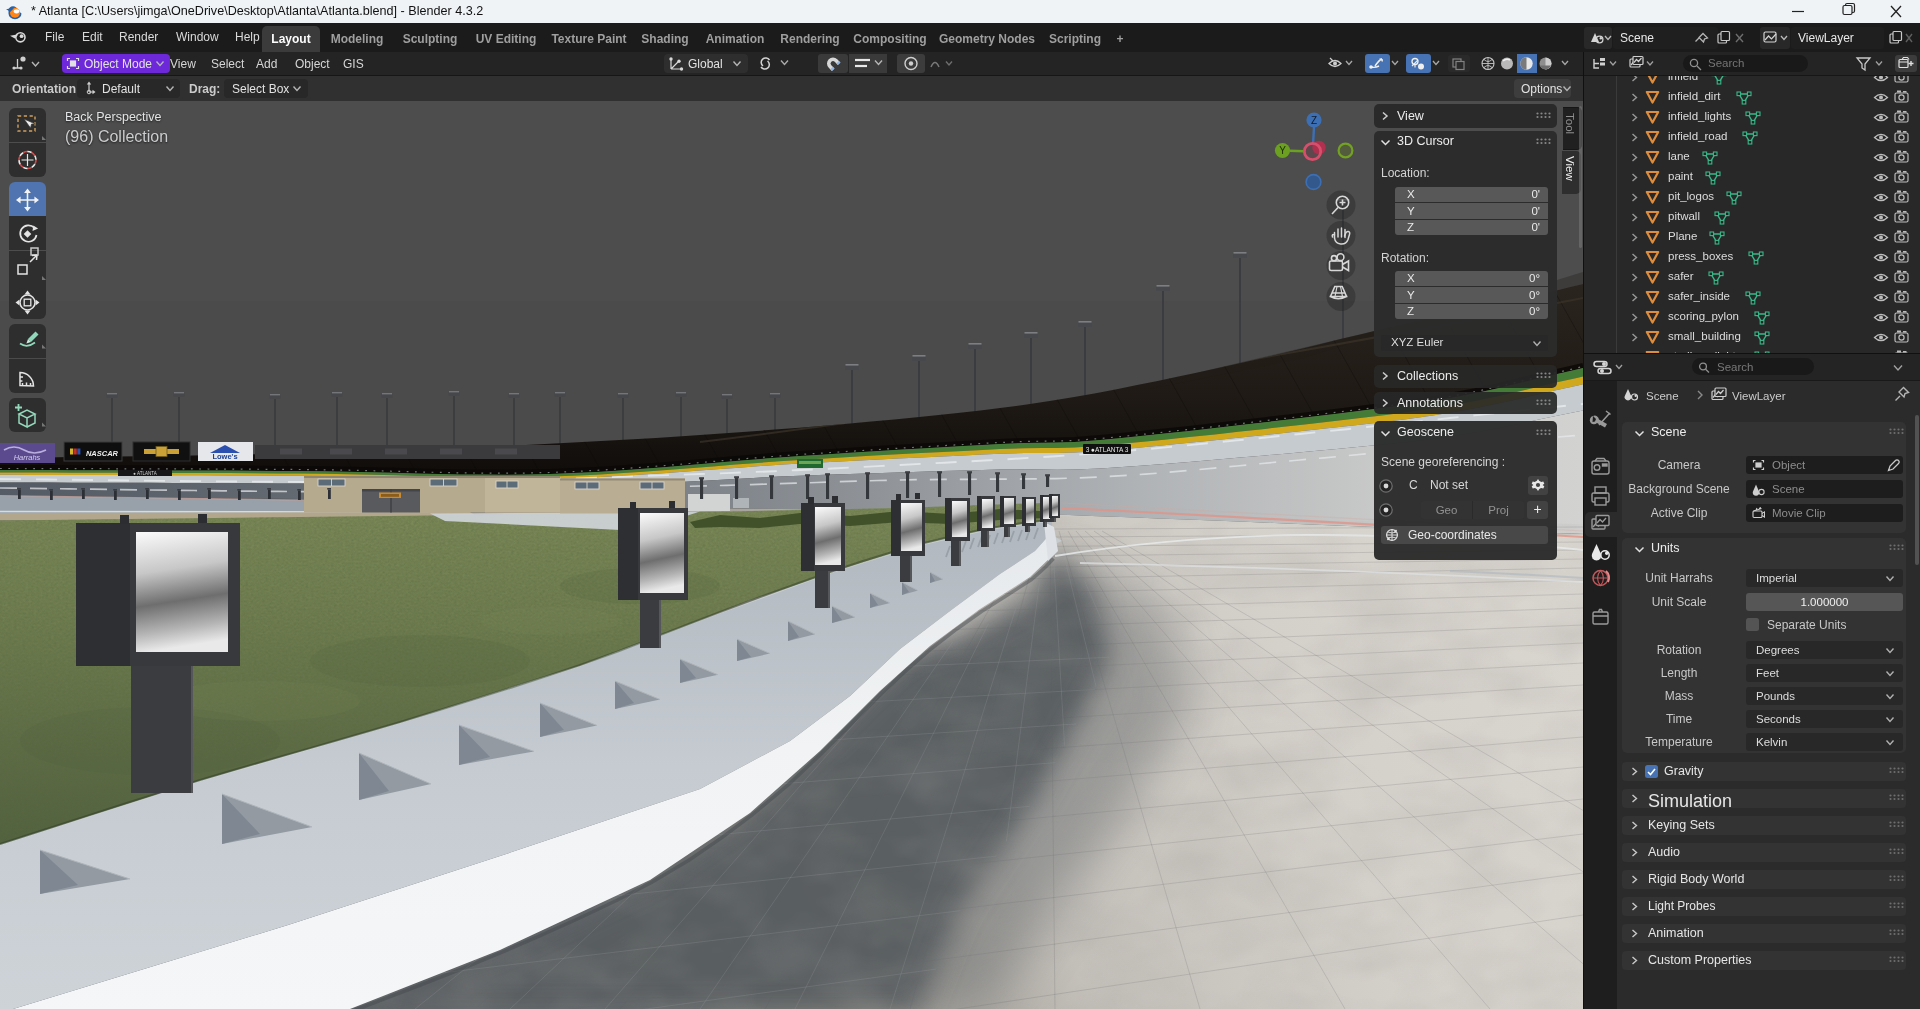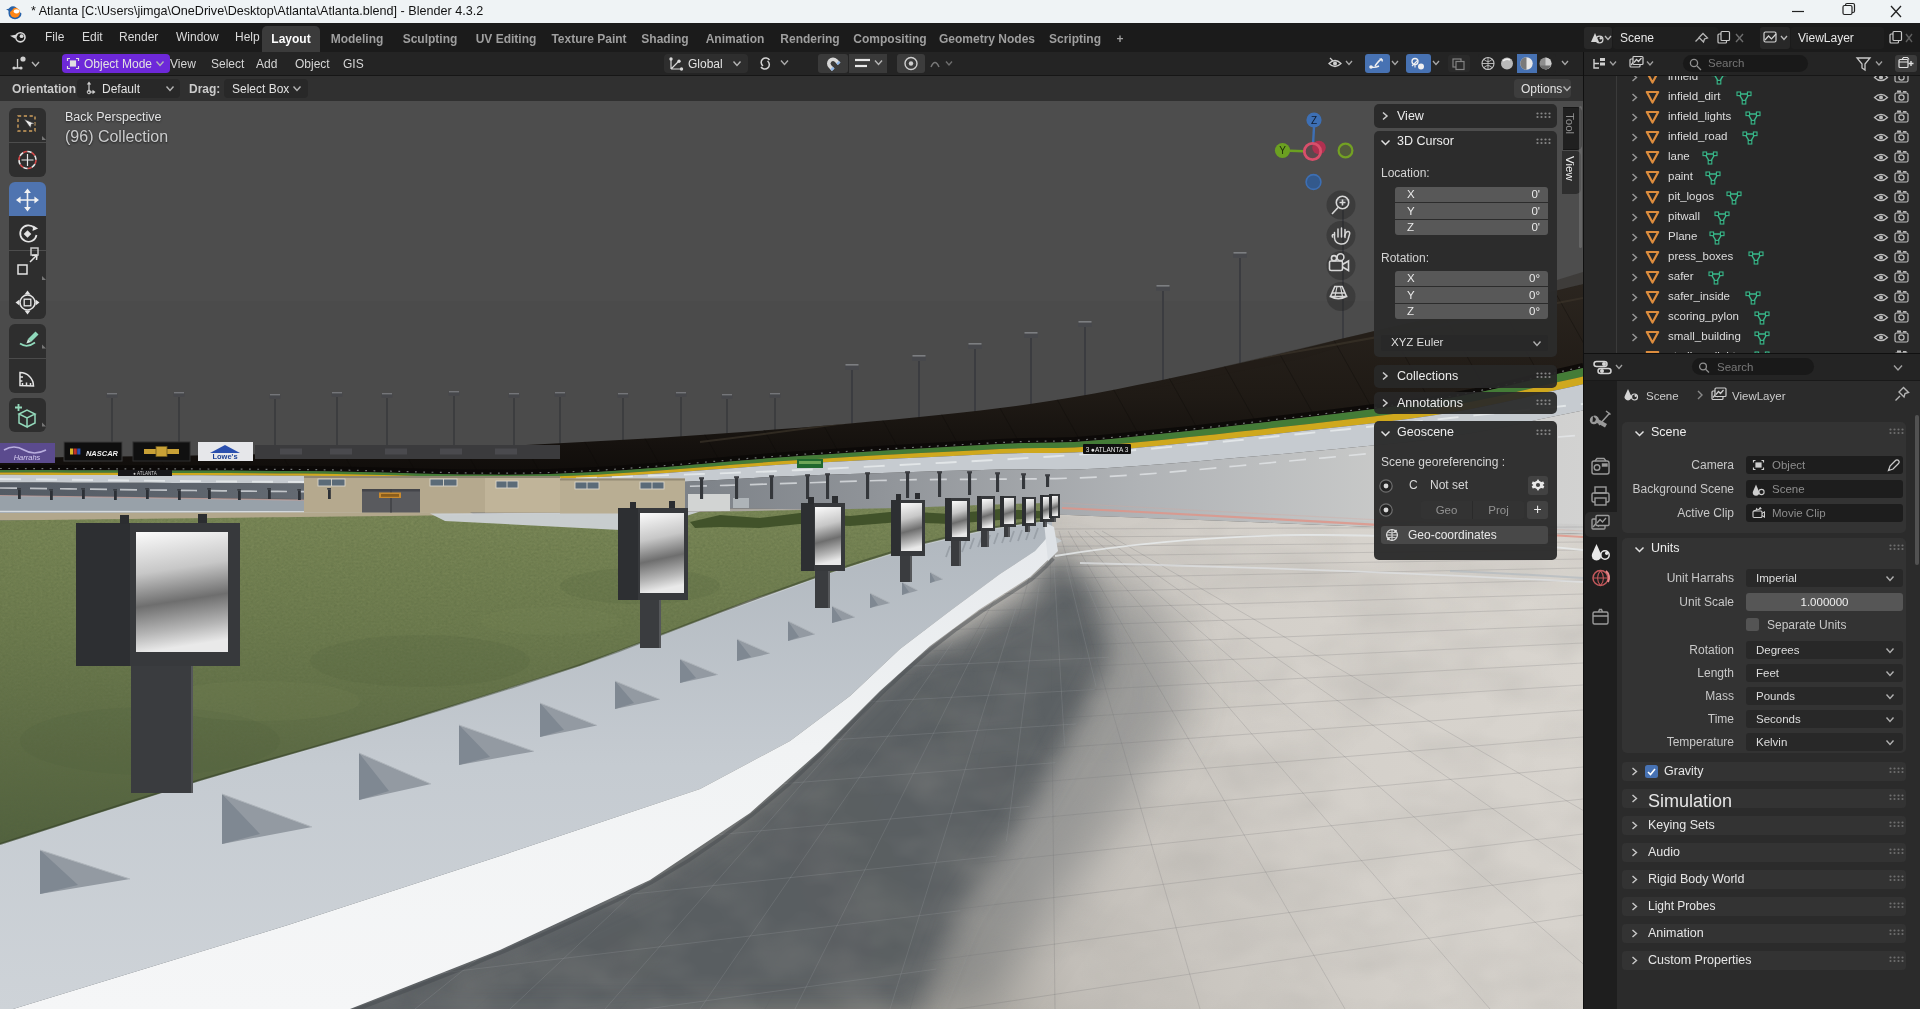--- a/index.html
+++ b/index.html
@@ -24,21 +24,21 @@
   .nhead{font-size:12.5px;color:#ececec;}
   .nfield{position:absolute;left:21px;width:153px;height:15.5px;background:#585858;color:#eaeaea;font-size:11.5px;}
   .ndrop{background:#282828;border-radius:3px;color:#dedede;font-size:11.5px;}
   .outliner{left:1584px;top:76px;width:336px;height:277px;background:#282828;overflow:hidden;}
   .orow{position:absolute;left:0;width:336px;height:20px;}
   .oname{position:absolute;left:84px;top:3px;font-size:11.5px;color:#dcdcdc;white-space:nowrap;}
   .props{left:1584px;top:354px;width:336px;height:655px;background:#2b2b2b;overflow:hidden;}
   .phead{position:absolute;left:0;top:0;width:336px;height:26px;background:#242424;border-bottom:1px solid #191919;}
   .ptabs{position:absolute;left:0;top:27px;width:33px;height:628px;background:#1e1e1e;}
   .panel{position:absolute;left:38px;width:284px;background:#333333;border-radius:5px;}
-  .plabel{position:absolute;font-size:12px;color:#c8c8c8;text-align:right;width:110px;}
+  .plabel{position:absolute;font-size:12px;color:#c8c8c8;text-align:center;width:110px;}
   .pfield{position:absolute;left:162px;width:157px;height:18px;border-radius:3px;font-size:11.5px;}
   .pdrop{background:#282828;color:#dddddd;}
   .pslide{background:#565656;color:#efefef;text-align:center;}
   .ptext{background:#1d1d1d;color:#8d8d8d;}
   .cpanel{position:absolute;left:38px;width:284px;height:19px;background:#333333;border-radius:4px;}
   .sr{font-size:11.5px;color:#787878;}
   svg{display:block;}
 </style>
 </head>
 <body>

